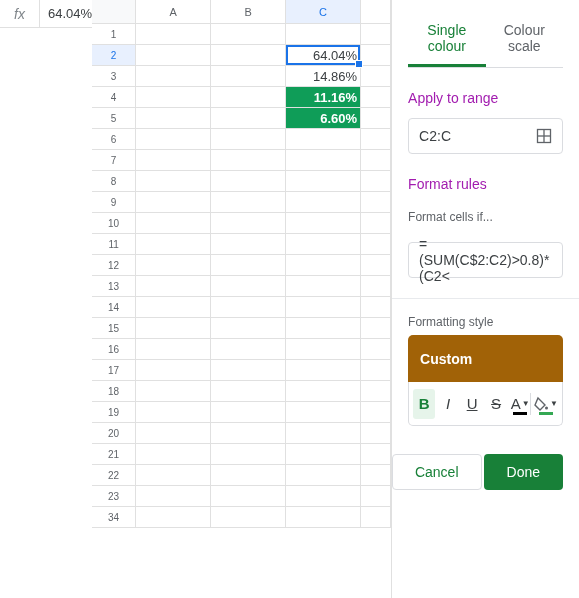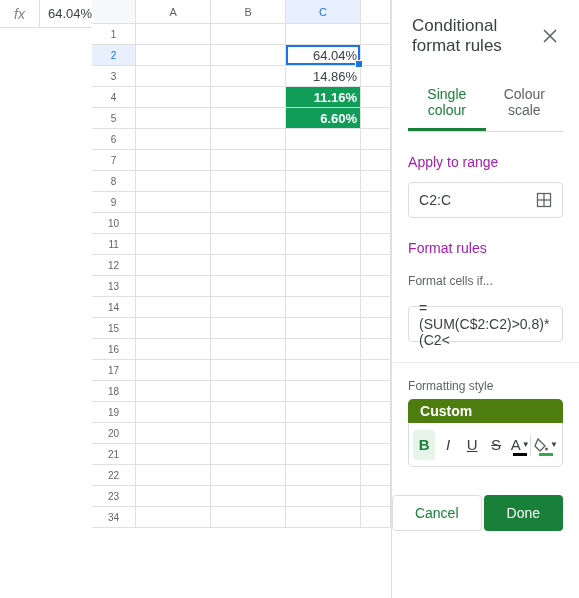--- a/index.html
+++ b/index.html
@@ -27,21 +27,21 @@
   .panel-title { font-size: 17px; color: #3c4043; }
   .close-btn { width: 24px; height: 24px; display:flex; align-items:center; justify-content:center; cursor:pointer; color:#5f6368; }
   .tabs { display: flex; border-bottom: 1px solid #dadce0; margin: 6px 0 14px 0; }
   .tab { flex: 1; text-align: center; padding: 10px 4px; font-size: 14px; color: #5f6368; cursor: pointer; border-bottom: 3px solid transparent; }
   .tab.active { color: #188038; border-bottom-color: #188038; font-weight: 500; }
   .sect-label { font-size: 14px; color: #a21caf; font-weight: 500; margin: 8px 0 12px 0; }
   .sub-label { font-size: 12px; color: #5f6368; margin: 6px 0 6px 0; }
   .inputbox { width: 100%; height: 36px; border: 1px solid #dadce0; border-radius: 4px; display: flex; align-items: center; padding: 0 10px; font-size: 14px; justify-content: space-between; cursor: text; }
   .inputbox .right-icon { color:#5f6368; display:flex; }
   .inputbox.select { cursor: pointer; }
-  .style-chip { height: 24px; background: #4d7c0f; border-radius: 5px 5px 0 0; color: #fff; font-weight: bold; display: flex; align-items: center; padding: 8px 12px; font-size: 14px; }
+  .style-chip { height: 47px; background: #a16207; border-radius: 5px 5px 0 0; color: #fff; font-weight: bold; display: flex; align-items: center; padding: 8px 12px; font-size: 14px; }
   .toolbar { height: 44px; border: 1px solid #dadce0; border-top: none; border-radius: 0 0 5px 5px; display: flex; align-items: center; padding: 0 4px; gap: 2px; }
   .tbtn { width: 30px; height: 30px; display:flex; align-items:center; justify-content:center; border-radius:3px; cursor:pointer; color:#3c4043; font-size:15px; position:relative; }
   .tbtn.bold-on { color: #188038; font-weight: bold; background:#e6f4ea; }
   .tbtn .drop { font-size: 8px; margin-left: 1px; }
   .tbtn.sep::before { content:""; position:absolute; left:-3px; top:4px; bottom:4px; width:1px; background:#dadce0; }
   .ul-chip { display:inline-block; width:14px; height:3px; background:#34a853; position:absolute; bottom:4px; }
   .btn-row { display: flex; justify-content: flex-end; gap: 2px; margin-top: 28px; }
   .btn { height: 36px; padding: 0 22px; border-radius: 4px; font-size: 14px; cursor: pointer; display:flex; align-items:center; justify-content:center; border:1px solid transparent; }
   .btn.cancel { background:#fff; border-color:#dadce0; color:#188038; }
   .btn.done { background:#188038; color:#fff; }
@@ -182,28 +182,20 @@
           <div class="cell stub"></div>
           <div class="rcell">34</div>
           <div class="cell"></div>
           <div class="cell"></div>
           <div class="cell"></div>
           <div class="cell stub"></div>
         </div>
     </div>
 
     <div class="panel">
-      <div class="panel-head">
-        <div class="panel-title">Conditional format rules</div>
-        <div class="close-btn">
-          <svg width="14" height="14" viewBox="0 0 14 14">
-              <path d="M1 1 L13 13 M13 1 L1 13" stroke="#5f6368" stroke-width="1.6" fill="none"></path>
-            </svg>
-        </div>
-      </div>
 
       <div class="tabs">
         <div class="tab active">Single colour</div>
         <div class="tab">Colour scale</div>
       </div>
 
       <div class="sect-label">Apply to range</div>
       <div class="inputbox">
         <span>C2:C</span>
         <span class="right-icon">

